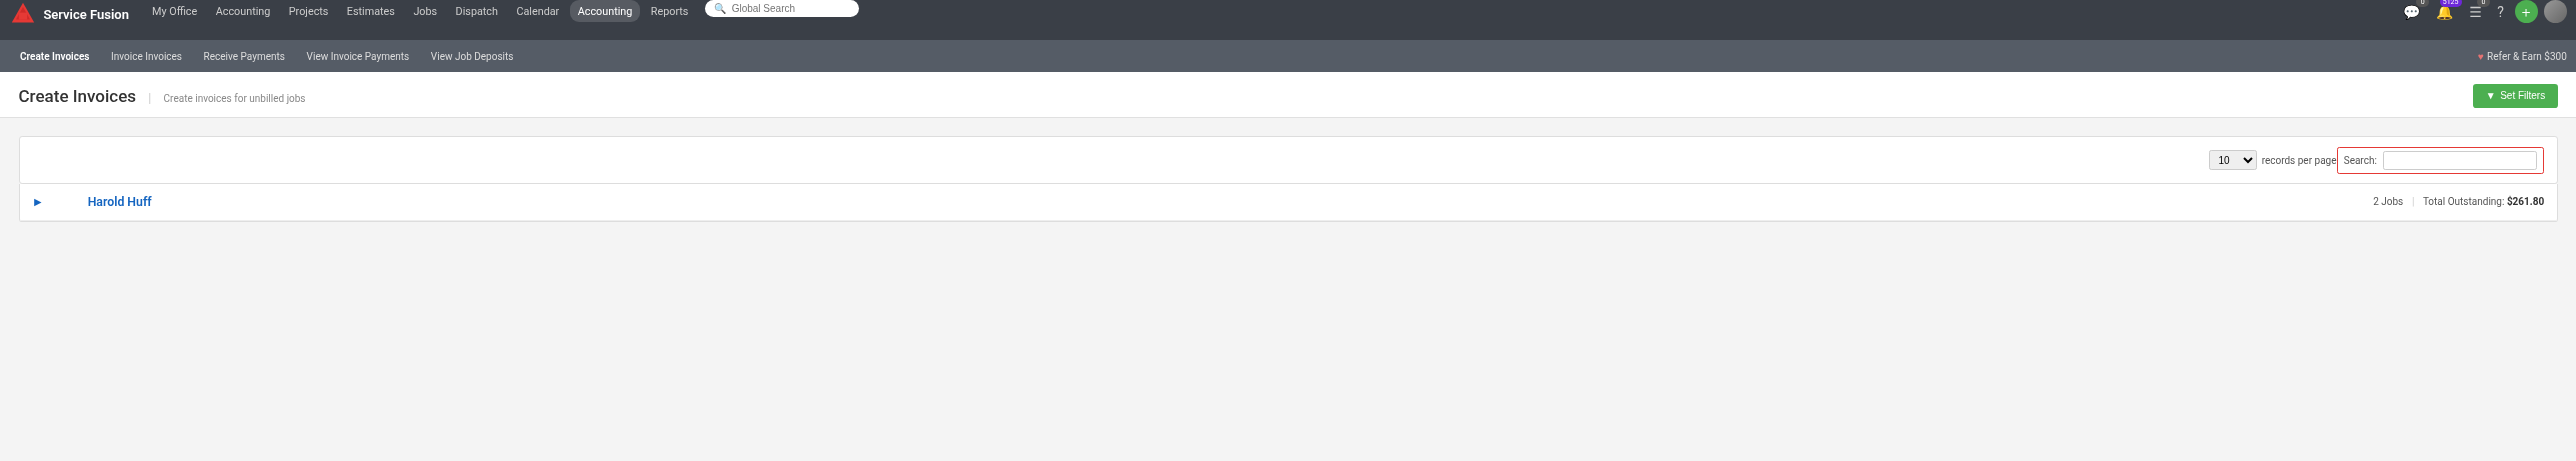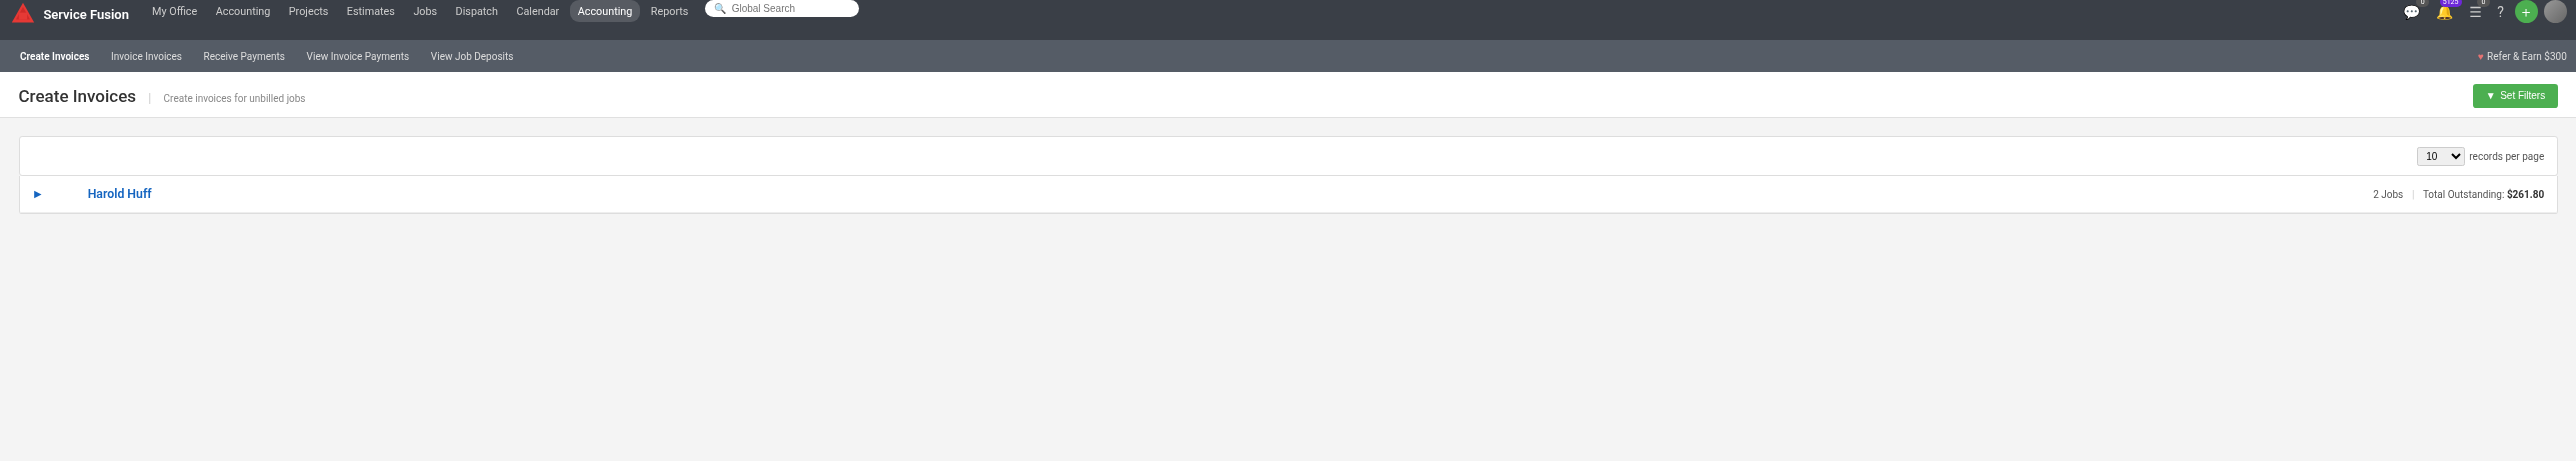--- a/index.html
+++ b/index.html
@@ -352,20 +352,24 @@
 
   <div class="table-controls">
     <div class="records-per-page">
       <select>
         <option>10</option>
         <option>25</option>
         <option>50</option>
         <option>100</option>
       </select>
       <span class="records-label">records per page</span>
+    </div>
+    <div class="search-area">
+      <span class="search-label">Search:</span>
+      <input class="search-input" type="text" style="">
     </div>
   </div>
 
   <div class="data-table">
     <div class="data-row">
       <div class="row-left">
         <span class="expand-icon">►</span>
         <span class="customer-name">Harold Huff</span>
       </div>
       <div class="row-right">

